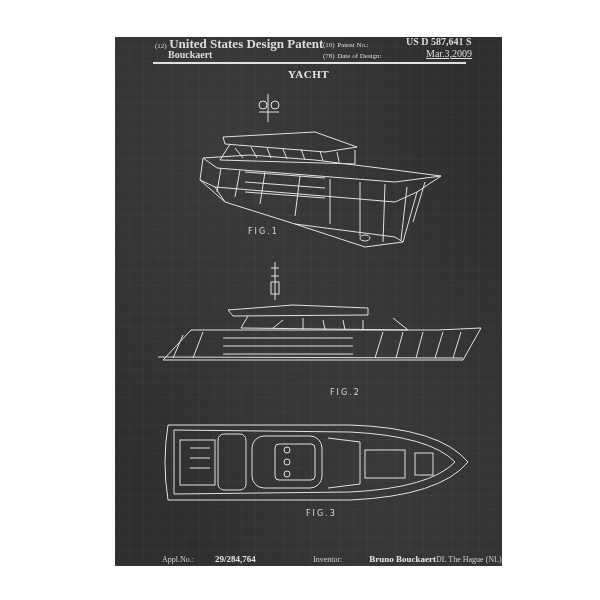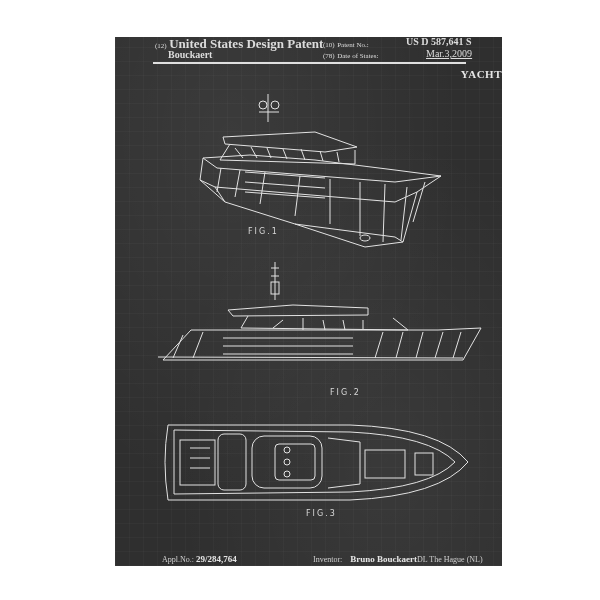--- a/index.html
+++ b/index.html
@@ -11,24 +11,24 @@
       radial-gradient(ellipse at 70% 80%, rgba(255,255,255,0.05), transparent 55%),
       repeating-linear-gradient(0deg, rgba(255,255,255,0.025) 0 1px, transparent 1px 14px),
       repeating-linear-gradient(90deg, rgba(255,255,255,0.025) 0 1px, transparent 1px 14px),
       #2f2f2f;
     color:#e6e6e6; overflow:hidden;
   }
   .hdr { position:absolute; font-size:10px; color:#dcdcdc; white-space:nowrap; }
   .hdr small { font-size:7px; }
   .big { font-size:13px; font-weight:bold; }
   .rule { position:absolute; left:38px; right:36px; top:25px; height:1.5px; background:#e0e0e0; }
-  .title { position:absolute; left:0; right:0; top:31px; text-align:right; font-weight:bold; font-size:11px; letter-spacing:0.5px; }
+  .title { position:absolute; left:0; right:0; top:31px; text-align:center; font-weight:bold; font-size:11px; letter-spacing:0.5px; }
   .fig-label { position:absolute; font-family:"DejaVu Sans", sans-serif; font-size:8px; letter-spacing:2px; color:#d8d8d8;padding-left:16px; }
   .ftr { position:absolute; top:517px; font-size:8px; color:#cfcfcf; white-space:nowrap; }
-  .ftr b { font-size:9px; color:#e6e6e6; }
+  .ftr b { font-size:9px; color:#e6e6e6;margin-left:19px; }
   svg { position:absolute; }
   svg * { stroke:#e2e2e2; fill:none; stroke-width:1; }
 </style>
 </head>
 <body>
 
 <div class="poster">
 
   <div class="hdr" style="left:40px;top:-1px;">
     <small>(12)</small>
@@ -37,21 +37,21 @@
   <div class="hdr" style="left:53px;top:12px;font-weight:bold;">Bouckaert</div>
 
   <div class="hdr" style="left:208px;top:1px;">
     <small>(10)</small>
     <small>Patent No.:</small>
   </div>
   <div class="hdr" style="left:291px;top:-1px;font-weight:bold;">US D 587,641 S</div>
 
   <div class="hdr" style="left:208px;top:12px;">
     <small>(78)</small>
-    <small>Date of States:</small>
+    <small>Date of Design:</small>
   </div>
   <div class="hdr" style="left:311px;top:11px;text-decoration:underline;">Mar.3,2009</div>
 
   <div class="rule"></div>
   <div class="title">YACHT</div>
 
   <svg style="left:40px;top:55px;" width="290" height="165" viewBox="0 0 290 165">
     <line x1="113" y1="2" x2="113" y2="30"></line>
     <circle cx="108" cy="13" r="4"></circle>
       <circle cx="120" cy="13" r="4"></circle>

